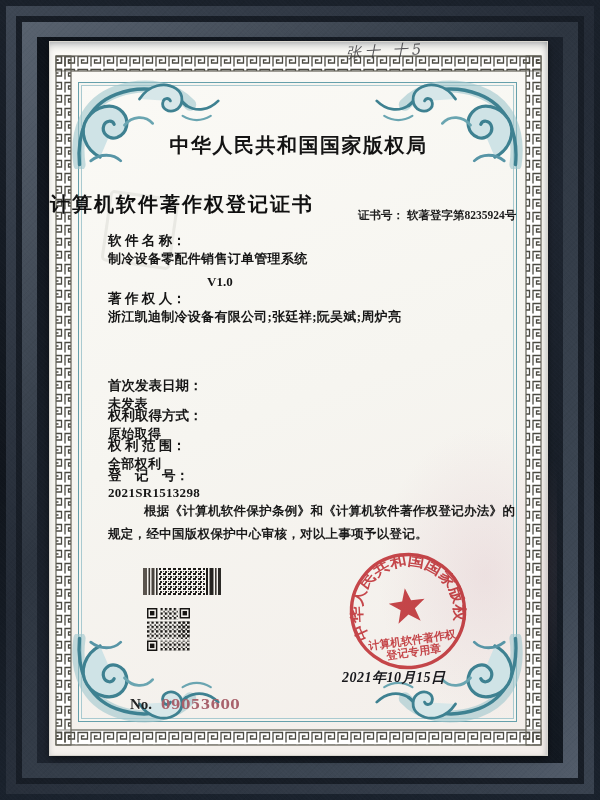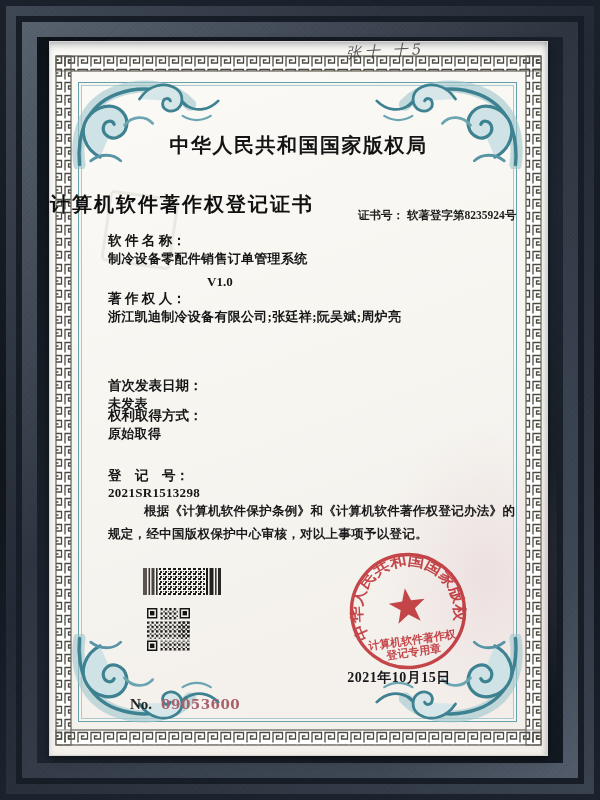--- a/index.html
+++ b/index.html
@@ -40,22 +40,22 @@
   .row{left:58px;display:flex;white-space:nowrap;color:#161616;flex-direction:column;}
   .row .lab{width:99px;font-weight:bold;font-size:13.5px;}
   .row .val{font-weight:bold;font-size:13px;letter-spacing:.3px;}
   .ver{left:157px;font-weight:bold;font-size:13px;color:#161616;margin-top:24px;}
   .stmt{font-size:12.5px;font-weight:bold;color:#1a1a1a;letter-spacing:.3px;white-space:nowrap;}
   .noline{left:80px;top:621px;display:flex;align-items:baseline;gap:9px;}
   .no-lab{font-size:15px;font-weight:bold;color:#222;margin-top:33px;}
   .no-num{font-size:13.5px;font-weight:bold;color:#a8616b;letter-spacing:.5px;
     font-family:"DejaVu Serif",serif;}
   .seal{left:297px;top:508px;width:122px;height:122px;opacity:.9;mix-blend-mode:multiply;}
-  .issue-date{left:292px;top:627px;width:114px;text-align:center;font-size:14px;
-    font-weight:bold;color:#18181c;letter-spacing:.5px;white-space:nowrap;}
+  .issue-date{left:292px;top:627px;width:114px;text-align:left;font-size:14px;
+    font-weight:bold;color:#18181c;letter-spacing:.5px;white-space:nowrap;font-style:italic;}
   .barcode{left:93px;top:526px;width:80px;height:27px;}
   .qr{left:97px;top:566px;width:43px;height:43px;}
   .handwrite{left:296px;top:0px;font-size:15px;color:#3c3c40;opacity:.85;
     font-style:italic;transform:rotate(-3deg);letter-spacing:4px;white-space:nowrap;
     font-family:"DejaVu Serif",serif;}
   .ghost{left:55px;top:152px;width:64px;height:66px;border:3px solid rgba(140,140,138,.14);
     border-radius:5px;transform:rotate(8deg);}
 </style>
 </head>
 <body>
@@ -142,20 +142,24 @@
       <span class="lab">著 作 权 人：</span>
       <span class="val">浙江凯迪制冷设备有限公司;张廷祥;阮吴斌;周炉亮</span>
     </div>
     <div class="abs row" style="top:335px">
       <span class="lab">首次发表日期：</span>
       <span class="val">未发表</span>
     </div>
     <div class="abs row" style="top:365px">
       <span class="lab">权利取得方式：</span>
       <span class="val">原始取得</span>
+    </div>
+    <div class="abs row" style="top:395px">
+      <span class="lab">权 利 范 围：</span>
+      <span class="val">全部权利</span>
     </div>
     <div class="abs row" style="top:425px">
       <span class="lab">登　记　号：</span>
       <span class="val">2021SR1513298</span>
     </div>
 
     <div class="abs stmt" style="left:94px;top:461px">根据《计算机软件保护条例》和《计算机软件著作权登记办法》的</div>
     <div class="abs stmt" style="left:58px;top:484px">规定，经中国版权保护中心审核，对以上事项予以登记。</div>
 
     <svg class="abs barcode" viewBox="0 0 80 27">

